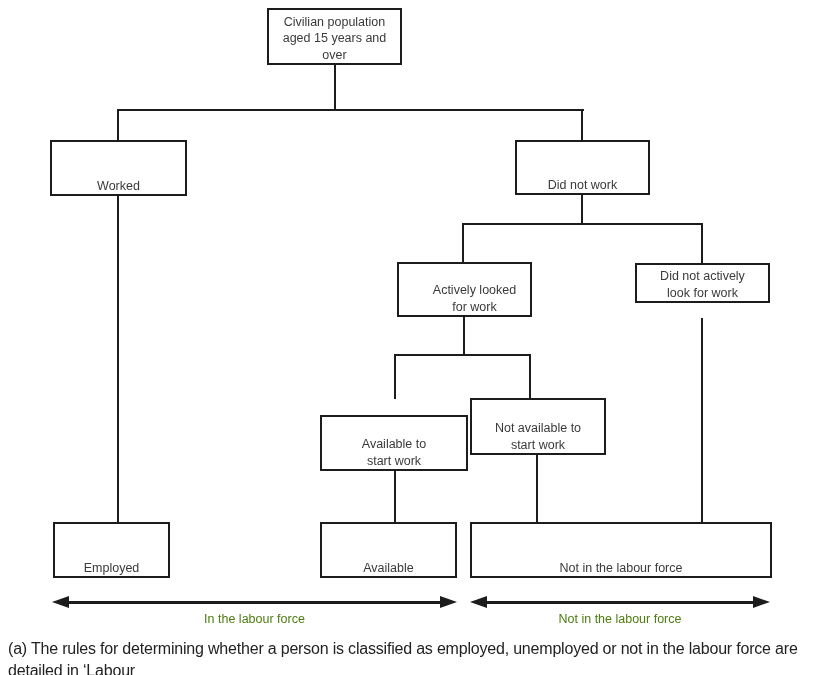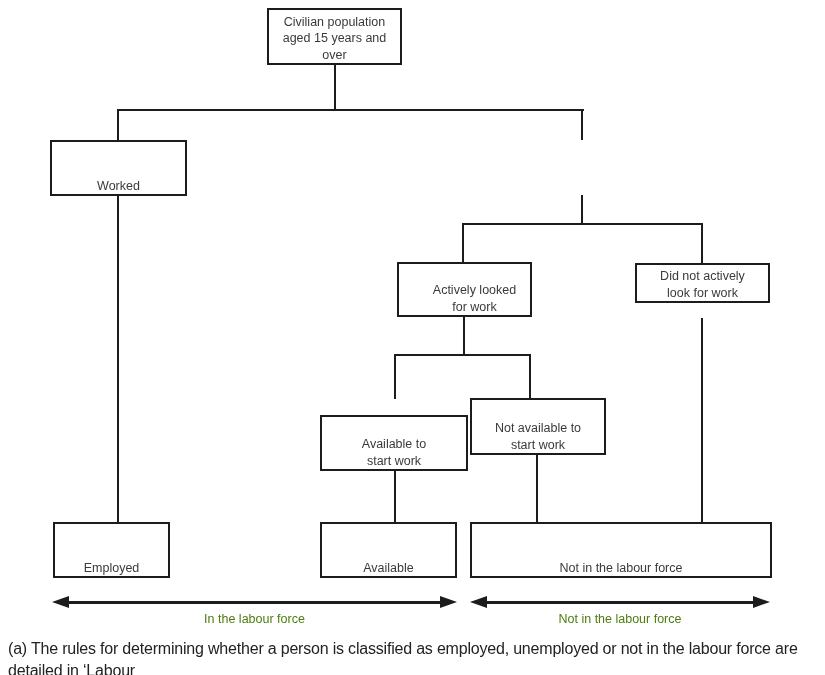--- a/index.html
+++ b/index.html
@@ -85,20 +85,23 @@
   <div class="node" style="left:267px; top:8px; width:135px; height:57px;">
     <span class="node-label">Civilian population
 aged 15 years and
 over</span>
   </div>
 
   <div class="node" style="left:50px; top:140px; width:137px; height:56px;">
     <span class="node-label">Worked</span>
   </div>
 
+  <div class="node" style="left:515px; top:140px; width:135px; height:55px;">
+    <span class="node-label">Did not work</span>
+  </div>
 
   <div class="node" style="left:397px; top:262px; width:135px; height:55px;padding-left:20px;">
     <span class="node-label">Actively looked
 for work</span>
   </div>
 
   <div class="node" style="left:635px; top:263px; width:135px; height:40px;">
     <span class="node-label">Did not actively
 look for work</span>
   </div>

